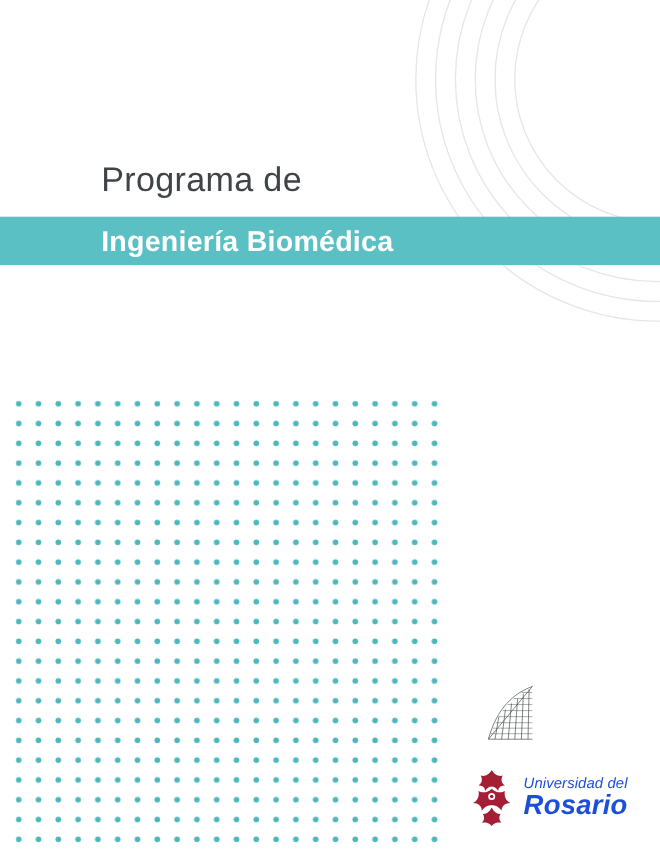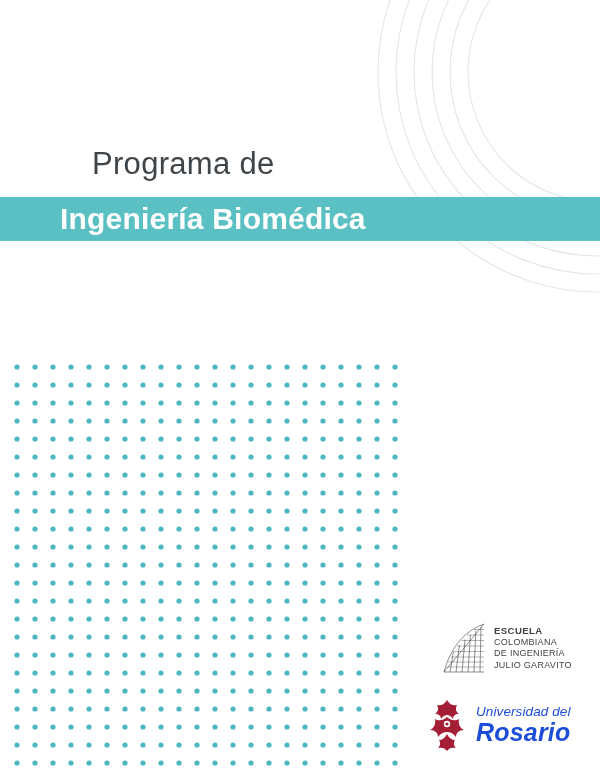--- a/index.html
+++ b/index.html
@@ -50,22 +50,22 @@
   }
   .title-band {
     margin-top: 13px;
     background: #5bc0c4;
     height: 44px;
     width: 600px;
     display: flex;
     align-items: center;
   }
   .title-line2 {
-    padding-left: 60px;
-    font-size: 30px;
+    padding-left: 92px;
+    font-size: 26px;
     font-weight: 700;
     color: #ffffff;
     letter-spacing: 0.2px;
     line-height: 44px;
     white-space: nowrap;
   }
 
   
   .dot-grid {
     position: absolute;
@@ -181,26 +181,20 @@
         <path d="M6 47 L 44 47" stroke-width="0.4"></path>
         <path d="M8 42 L 44 42" stroke-width="0.4"></path>
         <path d="M10.5 37 L 44 37" stroke-width="0.4"></path>
         <path d="M13.5 31.5 L 44 31.5" stroke-width="0.4"></path>
         <path d="M17 26 L 44 26" stroke-width="0.4"></path>
         <path d="M21.5 20.5 L 44 20.5" stroke-width="0.4"></path>
         <path d="M27 15 L 44 15" stroke-width="0.4"></path>
         <path d="M34 9.5 L 44 9.5" stroke-width="0.4"></path>
       </g>
     </svg>
-    <div class="escuela-text">
-      <div class="l1">ESCUELA</div>
-      <div>COLOMBIANA</div>
-      <div>DE INGENIERÍA</div>
-      <div>JULIO GARAVITO</div>
-    </div>
   </div>
 
   <div class="logo-rosario">
     <svg class="rosario-mark" viewBox="0 0 46 52">
       <g fill="#a41f35">
         <path d="M23 1 C20 6, 16 7, 13 6 C15 10, 14 13, 11 15 C15 15, 17 17, 17 20 C19 17, 21 16, 23 16 C25 16, 27 17, 29 20 C29 17, 31 15, 35 15 C32 13, 31 10, 33 6 C30 7, 26 6, 23 1 Z"></path>
         <path d="M23 18 C19 22, 14 22, 11 20 C12 25, 10 29, 6 31 C11 31, 14 34, 14 38 C17 34, 20 33, 23 33 C26 33, 29 34, 32 38 C32 34, 35 31, 40 31 C36 29, 34 25, 35 20 C32 22, 27 22, 23 18 Z"></path>
         <path d="M23 35 C21 39, 18 41, 15 41 C17 44, 16 47, 14 49 C18 48, 21 49, 23 52 C25 49, 28 48, 32 49 C30 47, 29 44, 31 41 C28 41, 25 39, 23 35 Z"></path>
         <circle cx="23" cy="25" r="3.2" fill="#ffffff"></circle>
         <circle cx="23" cy="25" r="1.6" fill="#a41f35"></circle>

